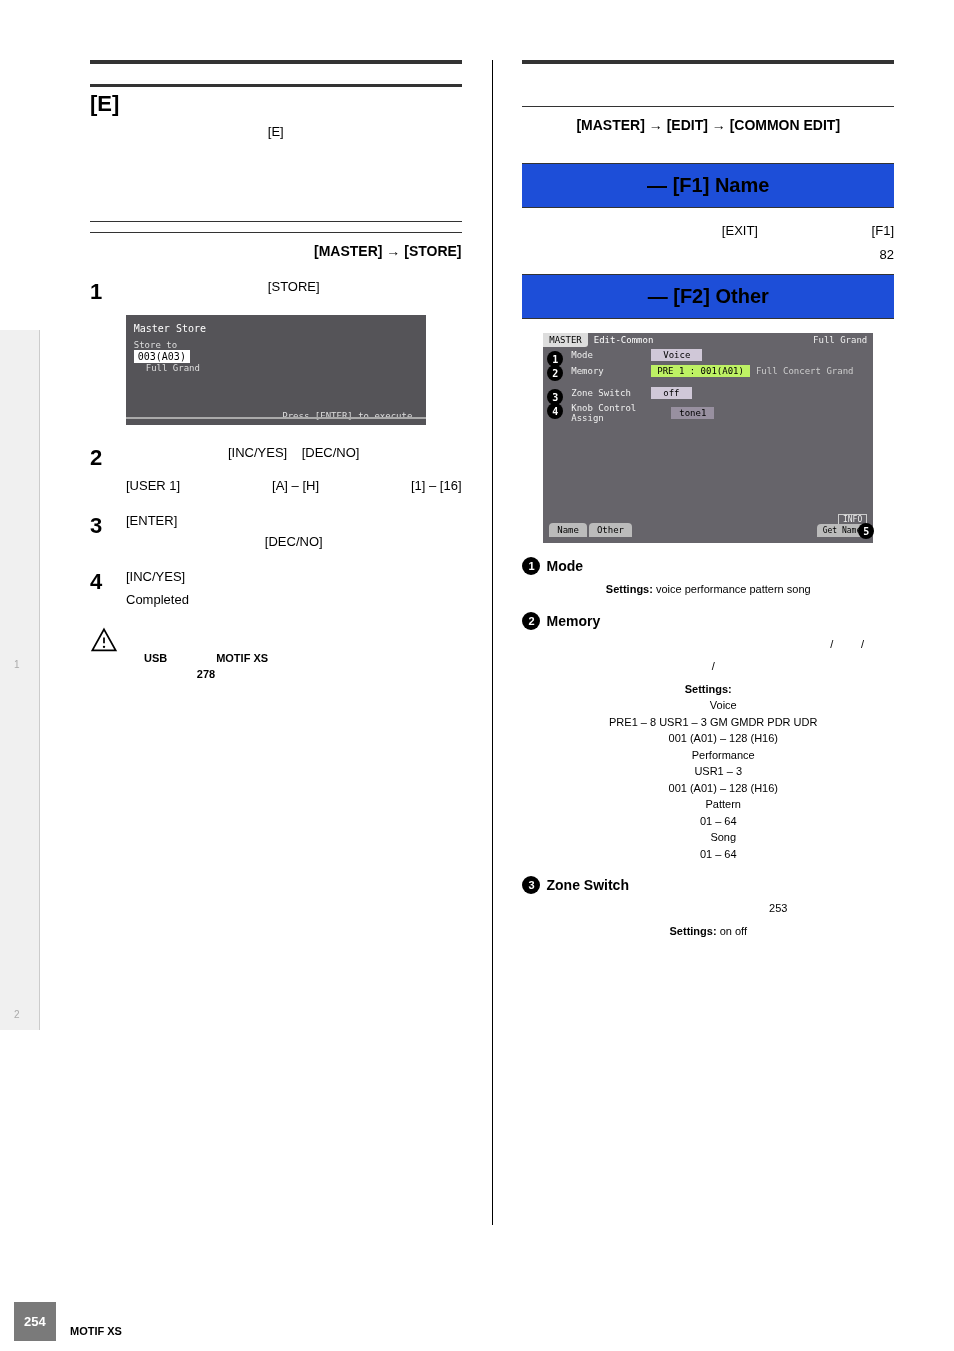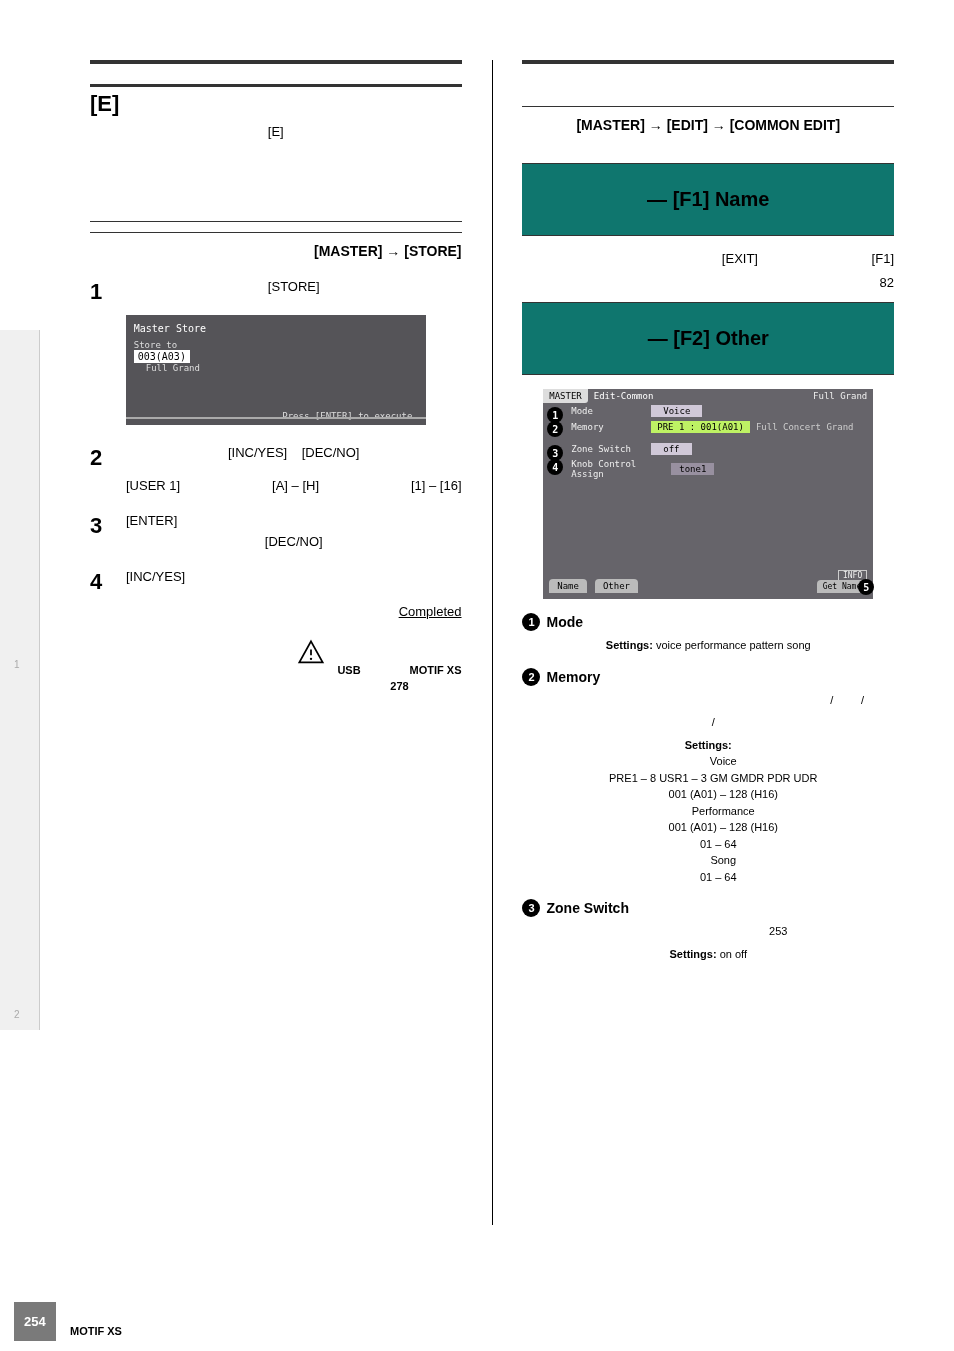--- a/index.html
+++ b/index.html
@@ -22,35 +22,35 @@
   .step-num { font-size: 22px; font-weight: bold; width: 20px; }
   .step-body { flex: 1; font-size: 13px; }
   .step-body b { font-weight: normal; }
   .lcd1 { background: #555458; color: #ddd; width: 300px; height: 110px; margin: 10px auto; padding: 8px; font-family: monospace; font-size: 10px; position: relative; }
   .lcd1 .title { color: #fff; margin-bottom: 6px; }
   .lcd1 .st { font-size: 9px; }
   .lcd1 .hl { background: #fff; color: #000; padding: 1px 4px; display: inline-block; }
   .lcd1 .sub { margin-left: 12px; font-size: 9px; }
   .lcd1 .exec { position: absolute; right: 8px; bottom: 4px; font-size: 9px; }
   .lcd1 .bar { position: absolute; left: 0; right: 0; bottom: 6px; height: 2px; background: #aaa; }
-  .warn-row { display: flex; gap: 12px; margin-top: 20px; justify-content: flex-end; }
+  .warn-row { display: flex; gap: 26px; margin-top: 20px; }
   .warn-icon svg { width: 28px; height: 28px; }
   .warn-text { font-size: 11px; line-height: 1.3; }
   .warn-text b { font-weight: bold; }
-  .sect-title-grey { border-top: 1px solid #333; border-bottom: 1px solid #333; padding: 24px 0; text-align: center; font-size: 20px; font-weight: bold; background: #0f766e; margin-top: 10px; }
+  .sect-title-grey { border-top: 1px solid #333; border-bottom: 1px solid #333; padding: 10px 0; text-align: center; font-size: 20px; font-weight: bold; background: #1d4ed8; margin-top: 10px; }
   .lcd2 { background: #66646a; color: #eee; width: 330px; height: 210px; margin: 14px auto; font-family: monospace; font-size: 9px; position: relative; }
   .lcd2 .top { display: flex; text-align: center; }
   .lcd2 .tab-lbl { background: #ddd; color: #000; padding: 2px 6px; font-size: 9px; border-radius: 0 0 3px 0; }
   .lcd2 .crumb { padding: 2px 6px; color: #fff; }
   .lcd2 .rt { margin-left: auto; padding: 2px 6px; }
   .lcd2 .row { display: flex; align-items: center; padding: 2px 0 2px 28px; font-size: 9px; }
   .lcd2 .lbl { width: 80px; }
   .lcd2 .val { background: #d0c8d8; color: #000; padding: 1px 12px; }
   .lcd2 .rest { margin-left: 6px; color: #ccc; }
-  .lcd2 .btabs { position: absolute; bottom: 6px; left: 6px; display: flex; gap: 8px; }
+  .lcd2 .btabs { position: absolute; bottom: 6px; left: 6px; display: flex; gap: 2px; }
   .lcd2 .btab { background: #bbb; color: #000; padding: 2px 8px; font-size: 9px; border-radius: 4px 4px 0 0; }
   .lcd2 .binfo { position: absolute; bottom: 18px; right: 6px; font-size: 8px; border: 1px solid #ccc; padding: 0 4px; }
   .lcd2 .bget { position: absolute; bottom: 6px; right: 6px; background: #bbb; color: #000; font-size: 8px; padding: 2px 6px; border-radius: 4px 4px 0 0; }
   .callout { position: absolute; width: 16px; height: 16px; background: #000; color: #fff; border-radius: 50%; font-size: 10px; font-weight: bold; display: flex; align-items: center; justify-content: center; }
   .c1 { left: 4px; top: 18px; } .c2 { left: 4px; top: 32px; } .c3 { left: 4px; top: 56px; } .c4 { left: 4px; top: 70px; }
   .c5 { right: -1px; bottom: 4px; }
   .plabel { font-size: 14px; font-weight: bold; margin-top: 14px; display: flex; align-items: center; gap: 6px; }
   .plabel .circ { width: 18px; height: 18px; background: #000; color: #fff; border-radius: 50%; font-size: 11px; display: flex; align-items: center; justify-content: center; }
   .settings { font-size: 11px; margin-top: 6px; line-height: 1.5; text-align: center; }
   .settings b { font-weight: bold; }
@@ -118,21 +118,21 @@
         <div class="step-body">
           <b>[ENTER]</b>
           <div style="text-align:center; margin-top:6px;"><span>[DEC/NO]</span></div>
         </div>
       </div>
 
       <div class="step">
         <div class="step-num">4</div>
         <div class="step-body">
           <b>[INC/YES]</b>
-          <div style="text-align:right; margin-top:20px;text-decoration:underline;"><span>Completed</span></div>
+          <div style="text-align:left; margin-top:8px;"><span>Completed</span></div>
         </div>
       </div>
 
       <div class="warn-row">
         <div class="warn-icon">
           <svg viewBox="0 0 24 24">
               <path d="M12 2 L22 20 L2 20 Z" fill="none" stroke="#000" stroke-width="1.5"></path>
               <line x1="12" y1="9" x2="12" y2="14" stroke="#000" stroke-width="1.5"></line>
               <circle cx="12" cy="17" r="1" fill="#000"></circle>
             </svg>
@@ -222,21 +222,23 @@
       </div>
       <div class="settings" style="padding-left:10px;">
         <span>/</span>
       </div>
       <div class="settings">
         <b>Settings:</b>
         <div class="ind">Voice</div>
         <div class="ind" style="padding-left:10px;">PRE1 – 8    USR1 – 3    GM    GMDR    PDR    UDR</div>
         <div class="ind">001 (A01) – 128 (H16)</div>
         <div class="ind">Performance</div>
+        <div class="ind" style="padding-left:20px;">USR1 – 3</div>
         <div class="ind">001 (A01) – 128 (H16)</div>
+        <div class="ind">Pattern</div>
         <div class="ind" style="padding-left:20px;">01 – 64</div>
         <div class="ind">Song</div>
         <div class="ind" style="padding-left:20px;">01 – 64</div>
       </div>
 
       <div class="plabel">
         <span class="circ">3</span>
         <span>Zone Switch</span>
       </div>
       <div class="settings" style="text-align:center; padding-left:140px;">253</div>

